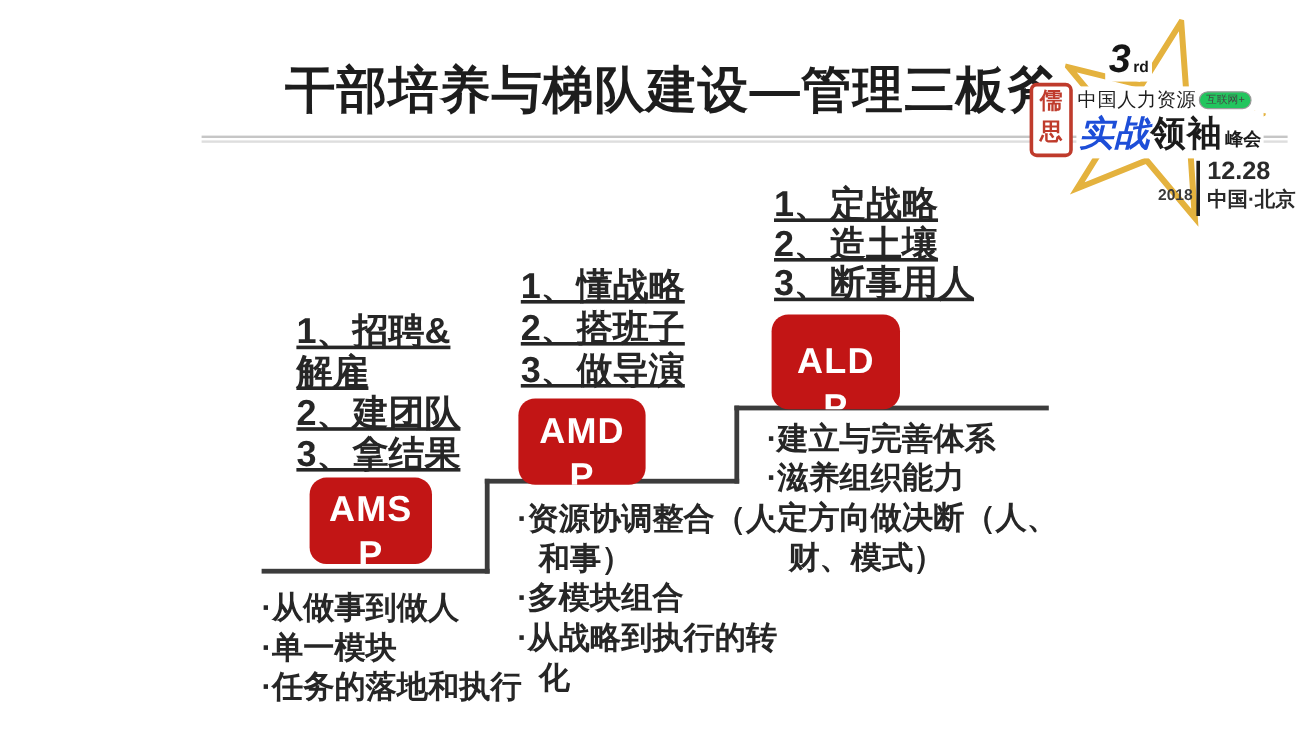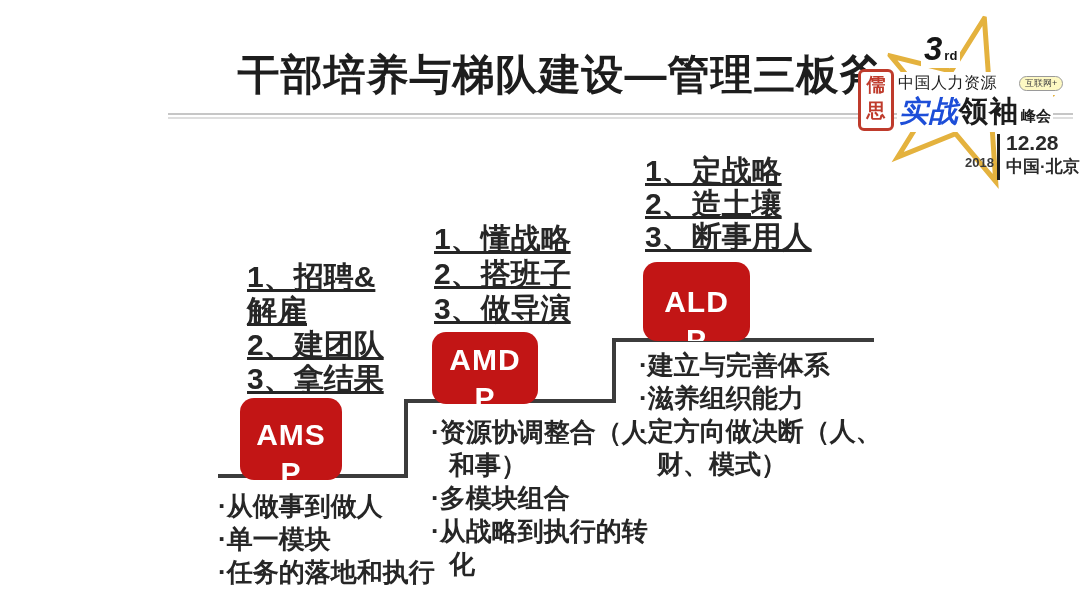--- a/index.html
+++ b/index.html
@@ -23,23 +23,23 @@
   .edition .num{font-size:33px;font-weight:bold;font-style:italic;color:#161616;}
   .edition .ord{font-size:13px;font-weight:bold;color:#161616;margin-left:2px;}
   .seal{
     position:absolute;left:3px;top:53px;width:30px;height:56px;z-index:2;
     border:3px solid #bf3b2c;border-radius:6px;background:#fff;
     color:#bf3b2c;font-weight:bold;font-size:19px;line-height:26px;text-align:center;
   }
   .brandrow{position:absolute;left:41px;top:56px;z-index:2;background:#fff;white-space:nowrap;padding:1px 2px;}
   .brand{font-size:16px;font-weight:normal;color:#1d1d1d;letter-spacing:0.5px;}
   .tagpill{
-    display:inline-block;margin-left:22px;vertical-align:2px;
+    display:inline-block;margin-left:2px;vertical-align:2px;
     border:1px solid #9a9a9a;border-radius:9px;padding:0 5px;
-    font-size:9px;color:#444;background:#fef9c3;
+    font-size:9px;color:#444;background:#22c55e;
   }
   .eventrow{position:absolute;left:42px;top:76px;z-index:2;background:#fff;white-space:nowrap;padding:0 2px;}
   .event-red{font-size:29px;font-weight:900;color:#1d4ed8;font-style:italic;letter-spacing:1px;}
   .event-black{font-size:29px;font-weight:900;color:#1b1b1b;letter-spacing:1px;}
   .event-small{font-size:15px;font-weight:bold;color:#1b1b1b;margin-left:2px;}
   .datebar{position:absolute;left:142px;top:118px;width:3px;height:46px;background:#1d1d1d;z-index:2;}
   .date{position:absolute;left:151px;top:115px;font-size:21px;font-weight:bold;color:#2a2a2a;z-index:2;}
   .year{position:absolute;left:110px;top:139px;font-size:13px;font-weight:bold;color:#3a3a3a;z-index:2;}
   .loc{position:absolute;left:151px;top:139px;font-size:17px;font-weight:bold;color:#2a2a2a;z-index:2;white-space:nowrap;}
   
@@ -49,21 +49,21 @@
   #stair-mid{left:404px;top:399px;width:212px;height:4px;}
   #stair-vert2{left:612px;top:338px;width:4px;height:65px;}
   #stair-top{left:612px;top:338px;width:262px;height:4px;}
   
   .badge{
     position:absolute;background:#c21515;border-radius:14px;overflow:hidden;
     color:#ffffff;font-weight:bold;font-size:30px;text-align:center;z-index:2;
     letter-spacing:1px;
   }
   .badge .l1,.badge .l2{line-height:38px;}
-  #badge-1{left:240px;top:398px;width:102px;height:64px;padding-top:18px;}
+  #badge-1{left:258px;top:398px;width:102px;height:64px;padding-top:8px;}
   #badge-2{left:432px;top:332px;width:106px;height:63px;padding-top:9px;}
   #badge-3{left:643px;top:262px;width:107px;height:58px;padding-top:21px;}
   
   .points{position:absolute;font-size:30px;font-weight:bold;color:#262626;z-index:1;text-decoration:underline;}
   .points div{white-space:nowrap;}
   #points-1{left:247px;top:260px;line-height:34px;}
   #points-2{left:434px;top:221px;line-height:35px;}
   #points-3{left:645px;top:154px;line-height:33px;}
   
   .notes{position:absolute;font-size:26px;font-weight:bold;color:#262626;z-index:1;}

